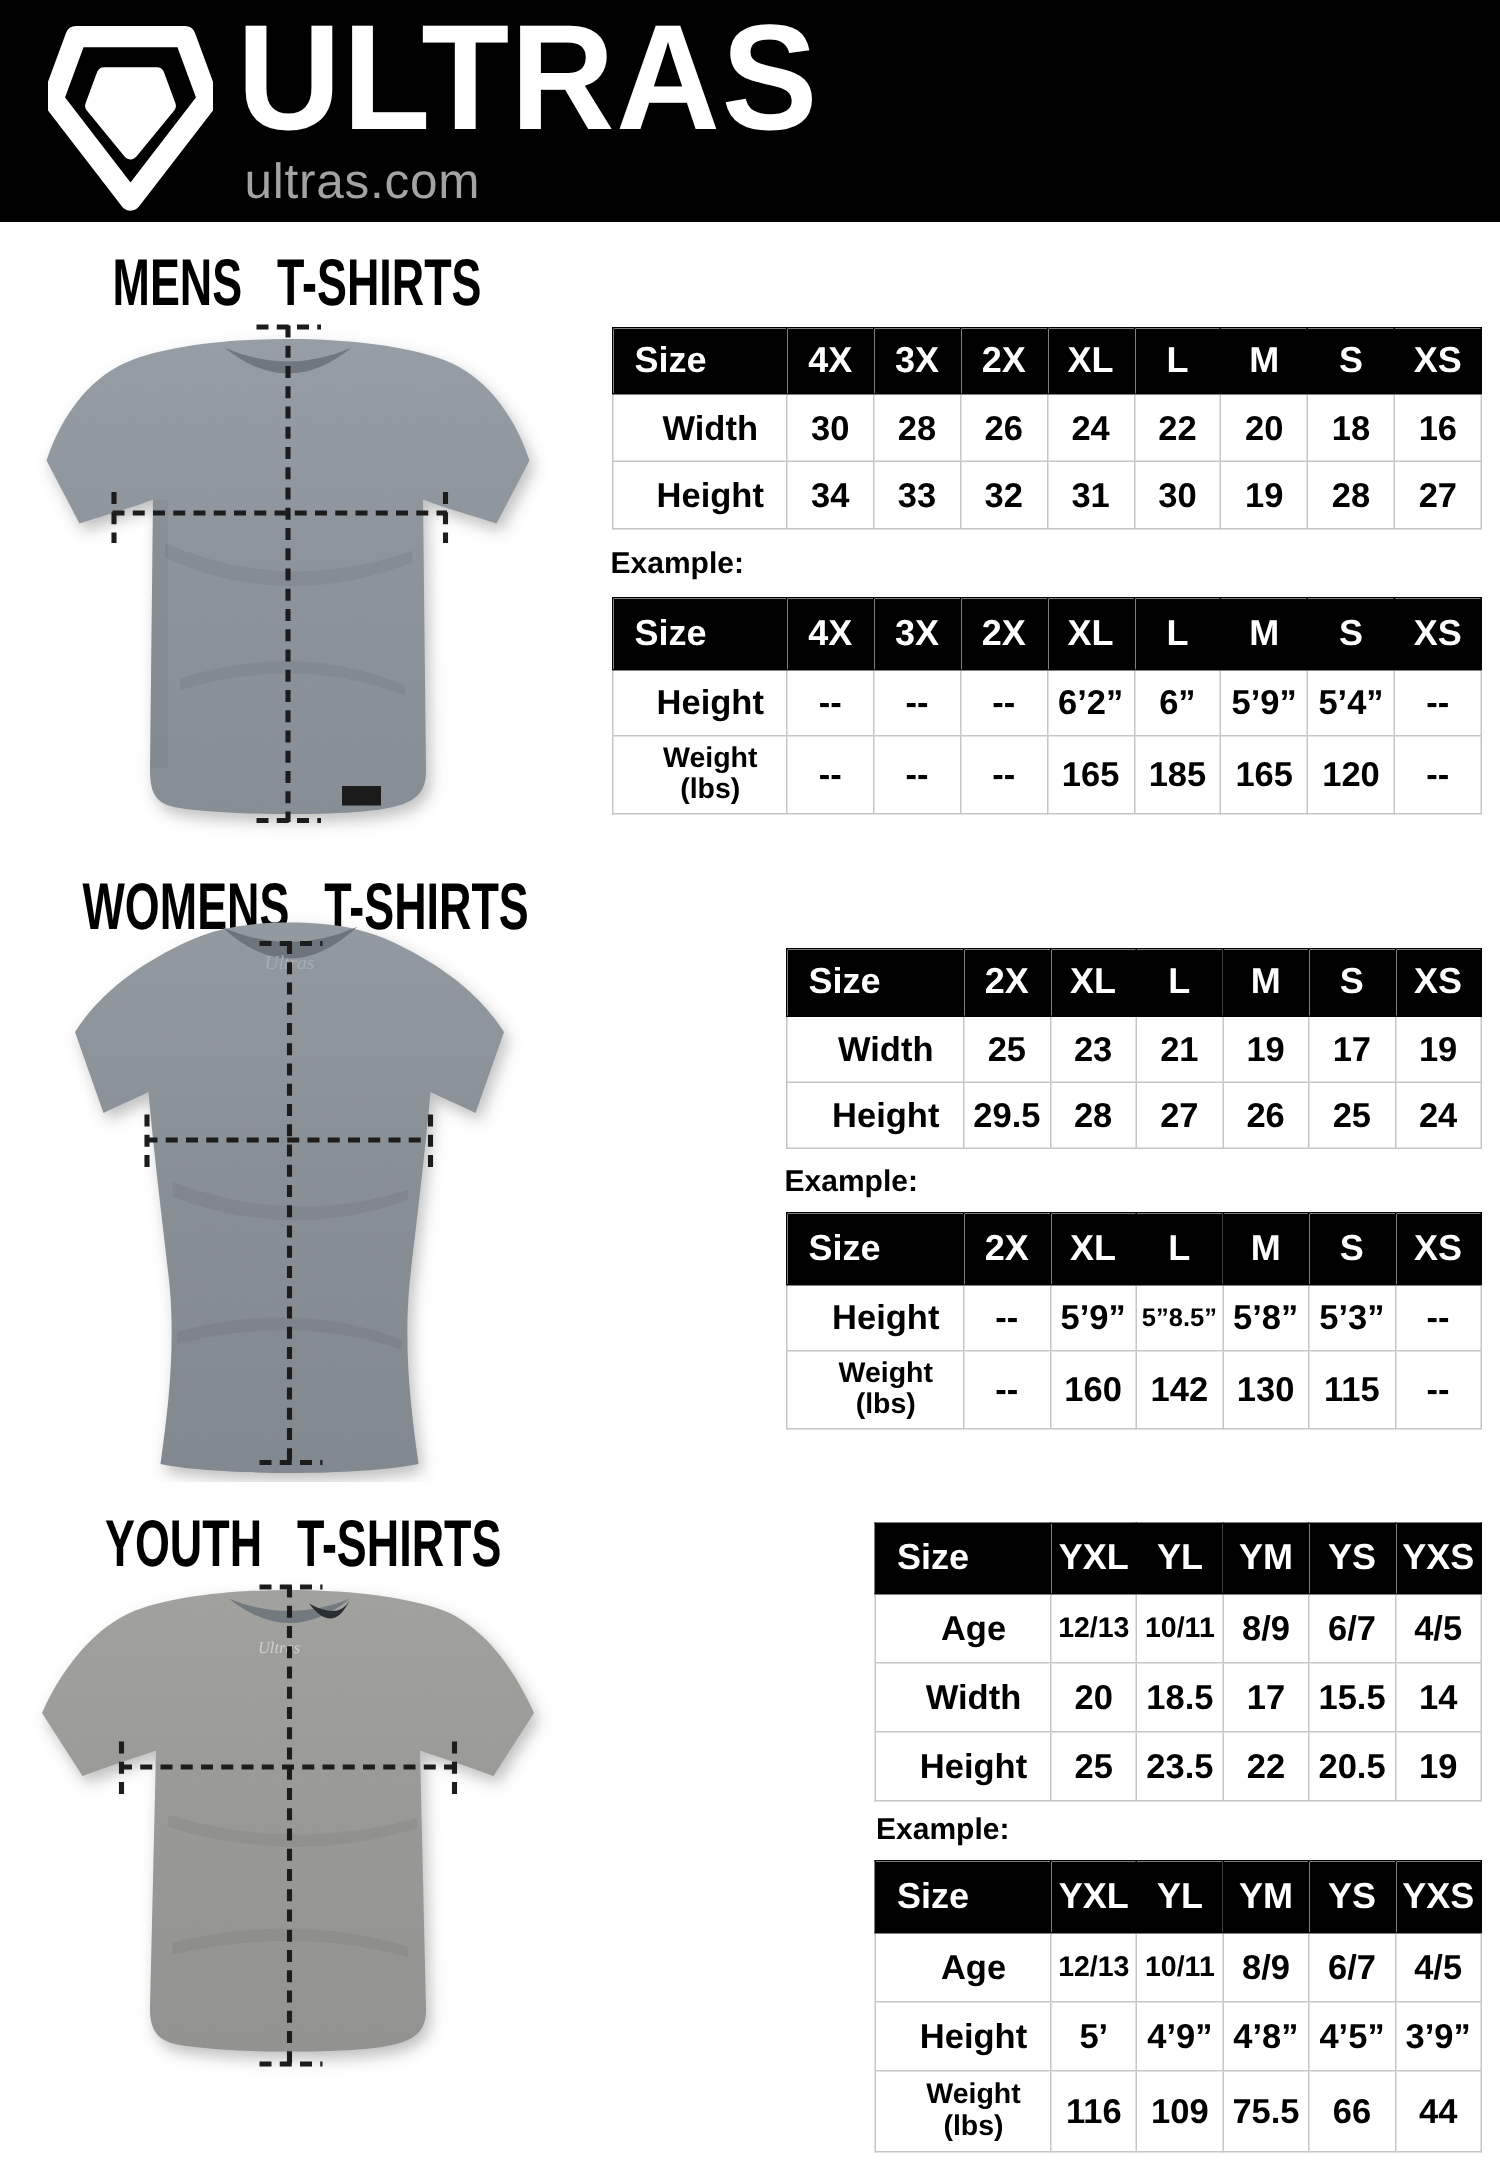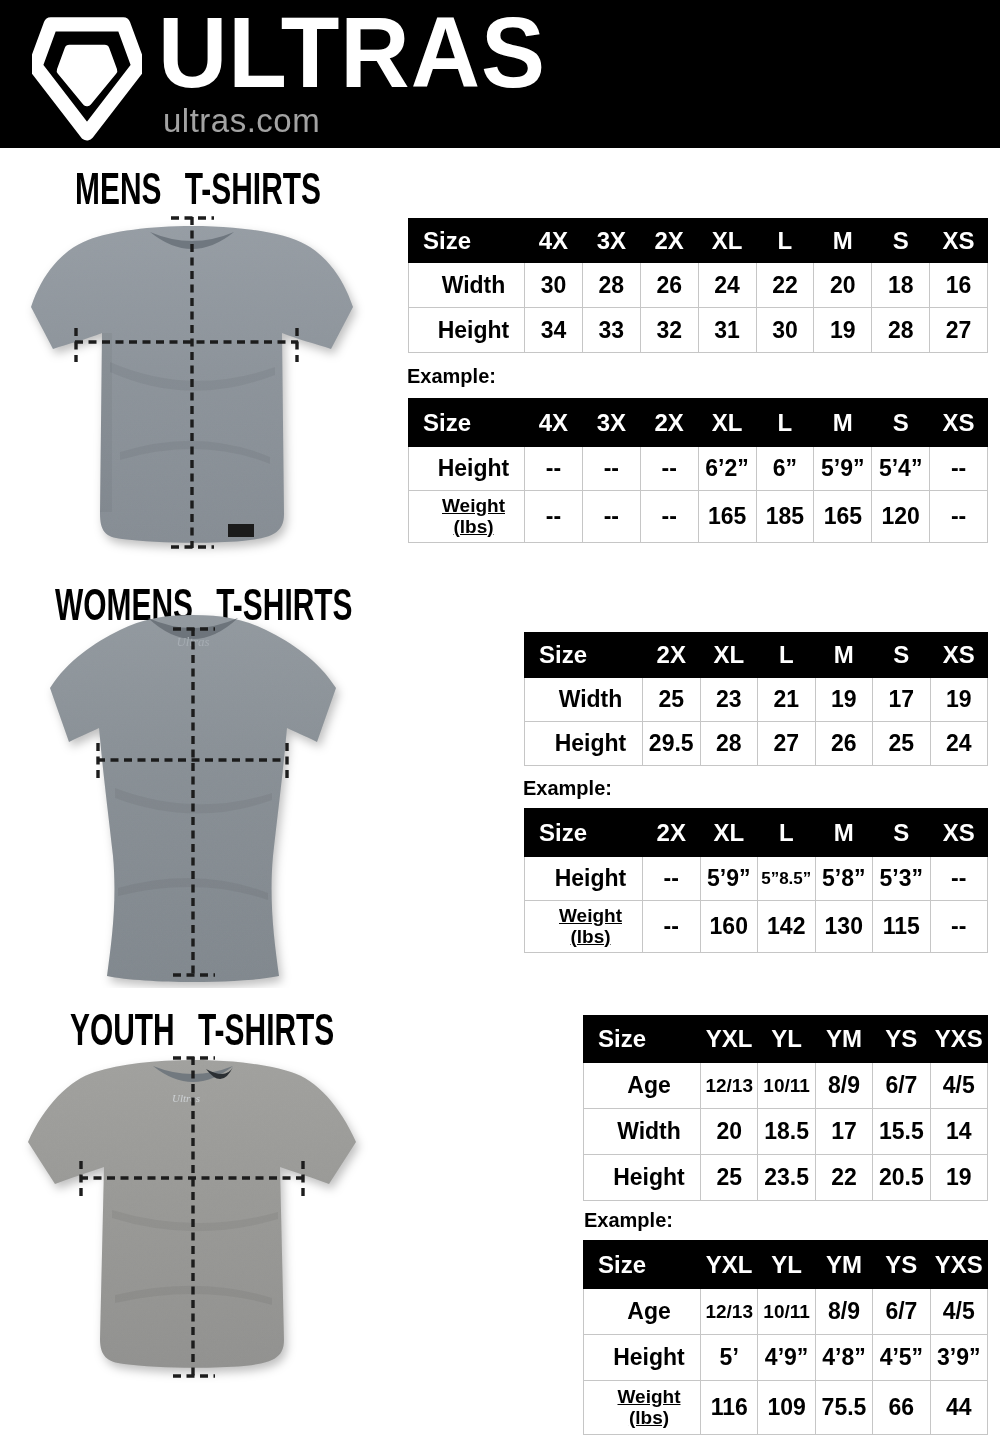--- a/index.html
+++ b/index.html
@@ -27,21 +27,21 @@
 
   
   table.sizing{position:absolute;border-collapse:collapse;table-layout:fixed;background:#fff;border-radius:11px;}
   table.sizing th,table.sizing td{border:1px solid #c6c6c6;font-weight:bold;text-align:center;
         font-size:23px;padding:0;overflow:hidden;}
   table.sizing thead th{background:#000;color:#fff;border-color:#000;font-size:24px;}
   table.sizing thead th:first-child,table.sizing tbody th{text-align:left;padding-left:14px;}
   table.sizing tbody th{font-size:23px;text-align:center;}
   table.sizing td.sm-txt{font-size:19px;}
   table.sizing td.xs-txt{font-size:17px;}
-  table.sizing th.two-line{font-size:19px;line-height:1.08;white-space:pre-line;text-decoration:underline;}
+  table.sizing th.two-line{font-size:19px;line-height:1.08;white-space:pre-line;}
 
   .mens-size{left:408px;top:218px;width:580px;}
   .mens-size thead tr{height:44px}.mens-size tbody tr{height:45px}
   .mens-ex{left:408px;top:398px;width:580px;}
   .womens-size{left:524px;top:632px;width:464px;}
   .womens-size thead tr{height:45px}.womens-size tbody tr{height:44px}
   .womens-ex{left:524px;top:808px;width:464px;}
   .ex2 thead tr{height:48px}.ex2 tbody tr:first-child{height:44px}.ex2 tbody tr:last-child{height:52px}
   .youth-size{left:583px;top:1015px;width:405px;}
   .youth-size thead tr{height:47px}.youth-size tbody tr{height:46px}

